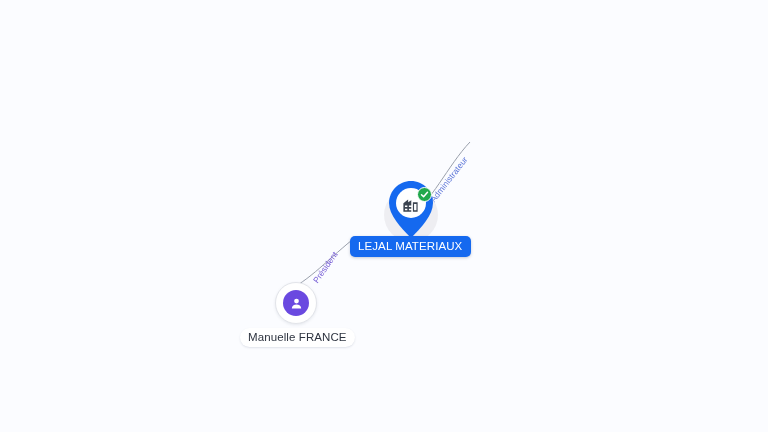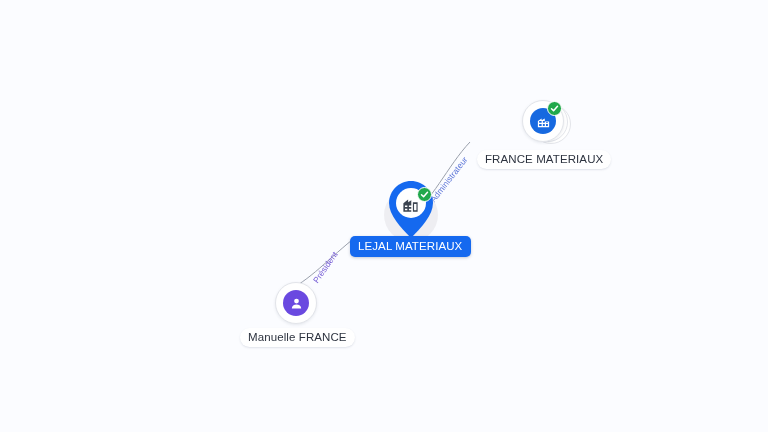--- a/index.html
+++ b/index.html
@@ -201,39 +201,20 @@
 
   <svg id="edge-layer" viewBox="0 0 768 432" xmlns="http://www.w3.org/2000/svg">
     <path d="M 281,293 C 305,285 325,262 352,240" fill="none" stroke="#9aa0ac" stroke-width="1"></path>
     <path d="M 410,215 C 430,205 448,165 470,142" fill="none" stroke="#9aa0ac" stroke-width="1"></path>
   </svg>
 
   <div class="edge-label" id="edge-label-admin">Administrateur</div>
 
   <div class="edge-label" id="edge-label-president">Président</div>
 
-  <div class="node" id="node-france">
-    <div class="circle-wrap">
-      <div class="stack-card s2"></div>
-      <div class="stack-card s1"></div>
-      <div class="node-circle">
-        <div class="inner-disc company">
-          <svg width="15" height="15" viewBox="0 0 24 24" fill="#ffffff">
-            <path d="M3 21V11l6-4v3l5-3v5h7v9H3zm2-2h4v-3H5v3zm0-5h4v-3H5v3zm6 5h3v-3h-3v3zm0-5h3v-3h-3v3zm5 5h3v-3h-3v3zm0-5h3v-3h-3v3z"></path>
-          </svg>
-        </div>
-      </div>
-      <div class="check-badge" id="badge-france">
-        <svg width="9" height="9" viewBox="0 0 24 24" fill="none" stroke="#ffffff" stroke-width="4" stroke-linecap="round" stroke-linejoin="round">
-          <path d="M4 12.5L9.5 18L20 6"></path>
-        </svg>
-      </div>
-    </div>
-    <div class="label-badge">FRANCE MATERIAUX</div>
-  </div>
 
   <div class="node" id="node-lejal">
     <div class="pin-wrap">
       <div class="pin-halo"></div>
       <svg class="pin-svg" width="46" height="60" viewBox="0 0 46 60">
         <path d="M23 1 C10.8 1 1 10.8 1 23 C1 35 13 48 23 58 C33 48 45 35 45 23 C45 10.8 35.2 1 23 1 Z" fill="#1569ef"></path>
         <circle cx="23" cy="23" r="15" fill="#ffffff"></circle>
       </svg>
       <div class="pin-glyph">
         <svg width="19" height="19" viewBox="0 0 24 24" fill="#3c4450">

